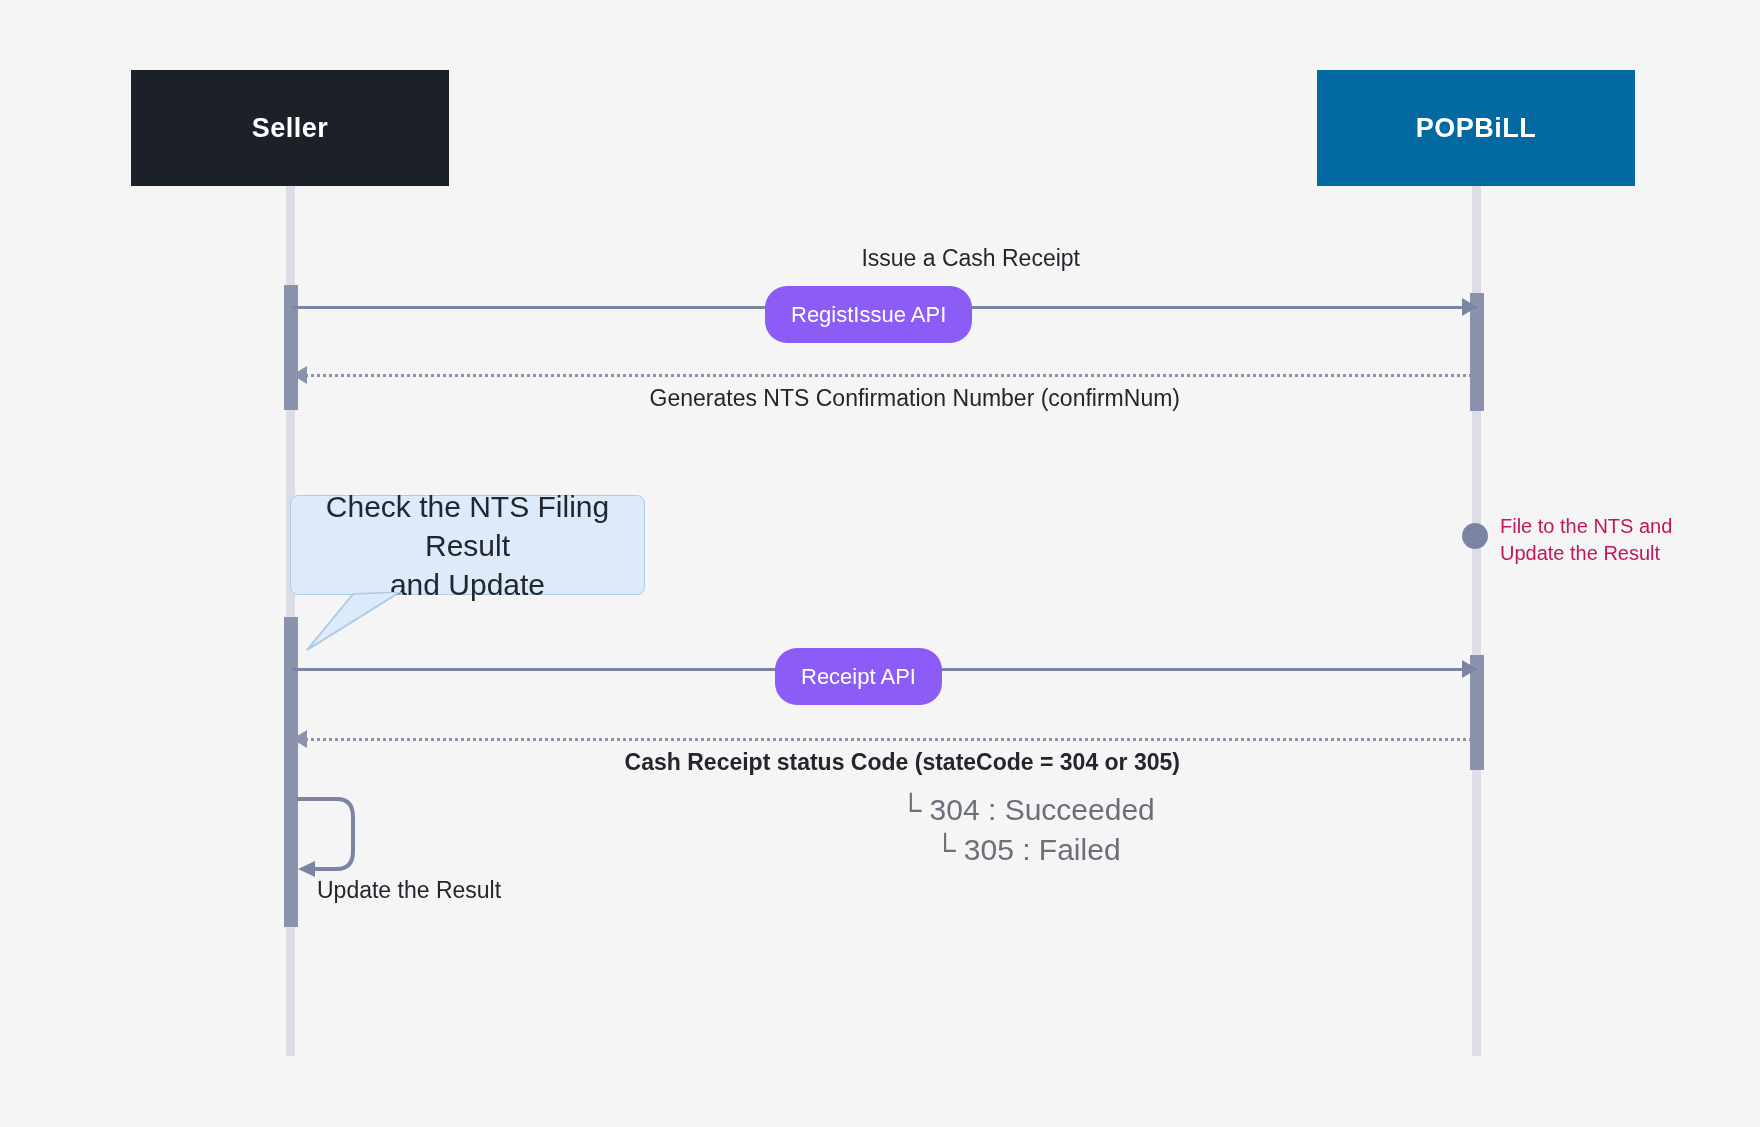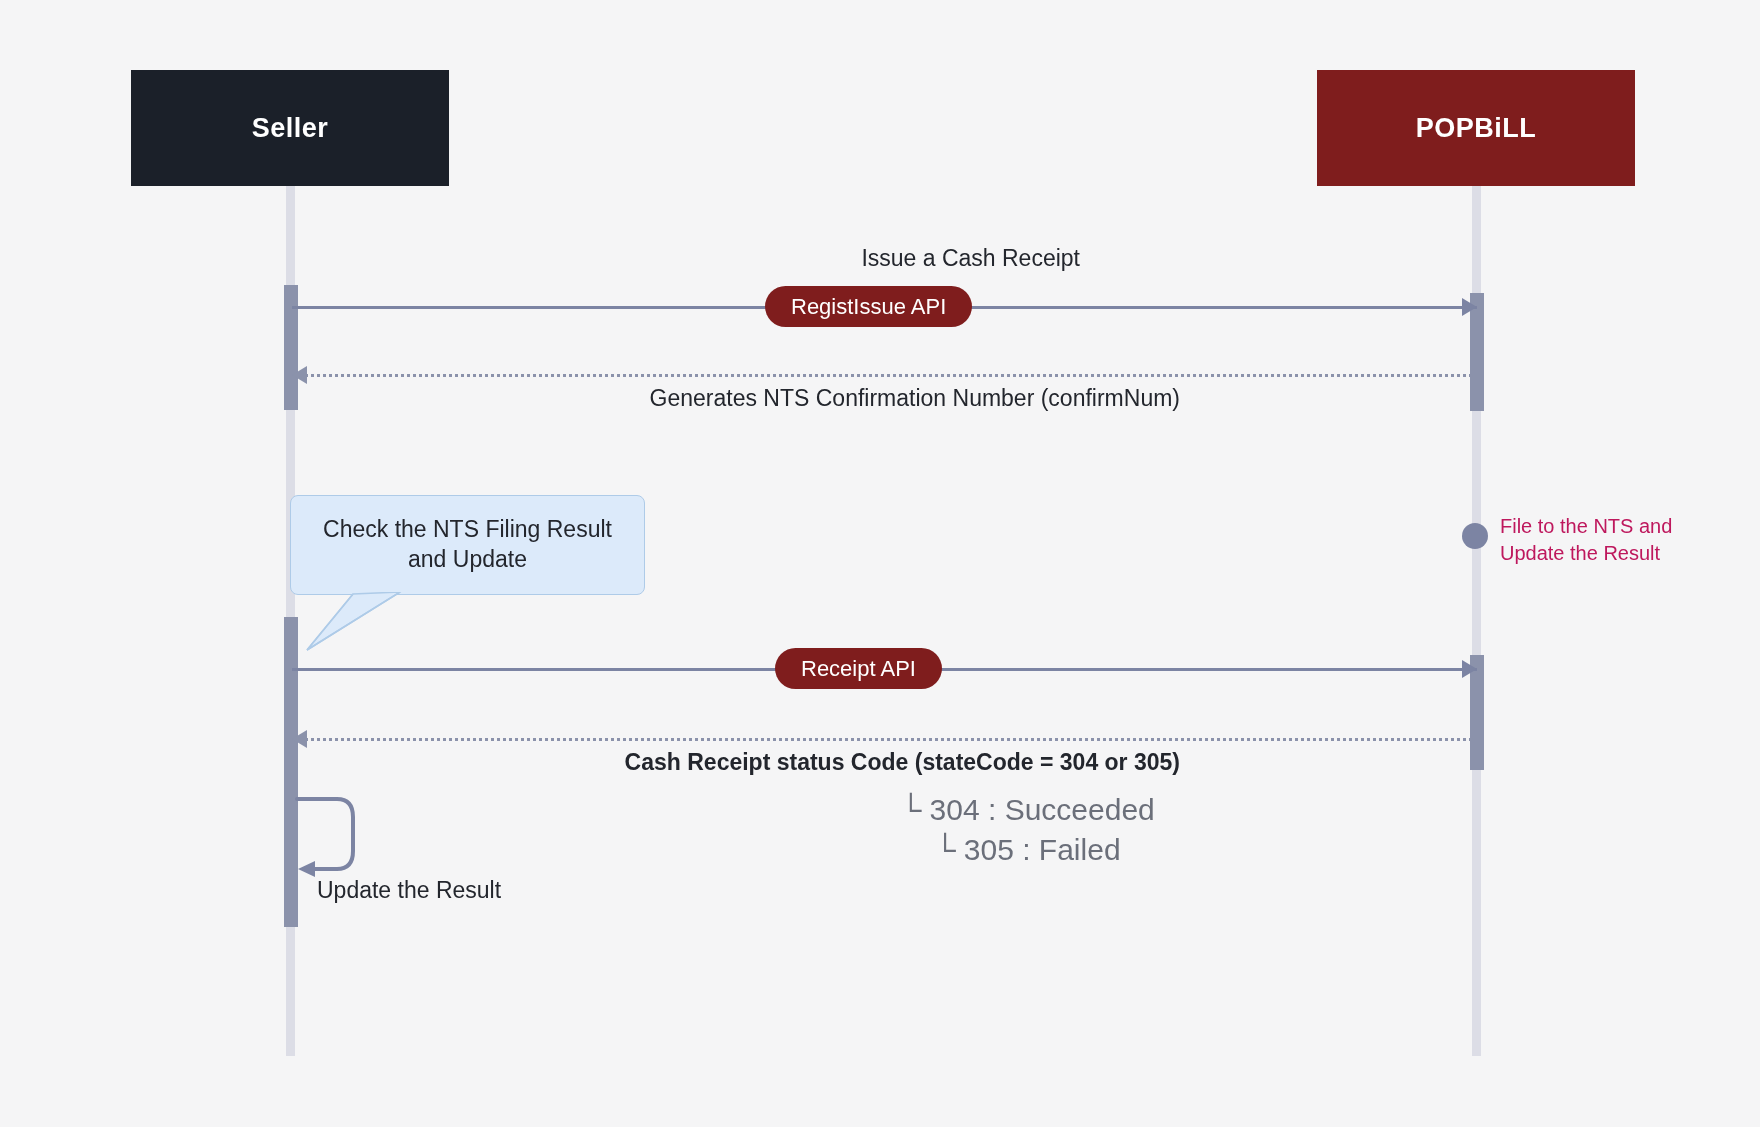--- a/index.html
+++ b/index.html
@@ -35,21 +35,21 @@
     top: 70px;
     width: 318px;
     height: 116px;
     background: #1b2029;
   }
   .participant.popbill {
     left: 1317px;
     top: 70px;
     width: 318px;
     height: 116px;
-    background: #7f1d1d;
+    background: #0369a1;
   }
 
   
   .lifeline {
     position: absolute;
     width: 9px;
     top: 186px;
     height: 870px;
     background: #dcdde6;
   }
@@ -101,44 +101,44 @@
     text-align: right;
     white-space: nowrap;
   }
 
   
   .api-pill {
     position: absolute;
     display: flex;
     align-items: center;
     justify-content: center;
-    background: #7f1d1d;
+    background: #8b5cf6;
     color: #ffffff;
     border-radius: 22px;
     height: 41px;
     font-size: 22px;
-    padding: 0 26px;
+    padding: 8px 26px;
     white-space: nowrap;
   }
 
   
   .callout {
     position: absolute;
     left: 290px;
     top: 495px;
     width: 355px;
     height: 100px;
     background: #dceafa;
     border: 1.5px solid #aecbe8;
     border-radius: 8px;
     display: flex;
     align-items: center;
     justify-content: center;
     text-align: center;
-    font-size: 23px;
+    font-size: 30px;
     line-height: 1.3;
     color: #23262d;
     box-sizing: border-box;
   }
   .callout-tail {
     position: absolute;
     left: 305px;
     top: 592px;
     width: 110px;
     height: 60px;

